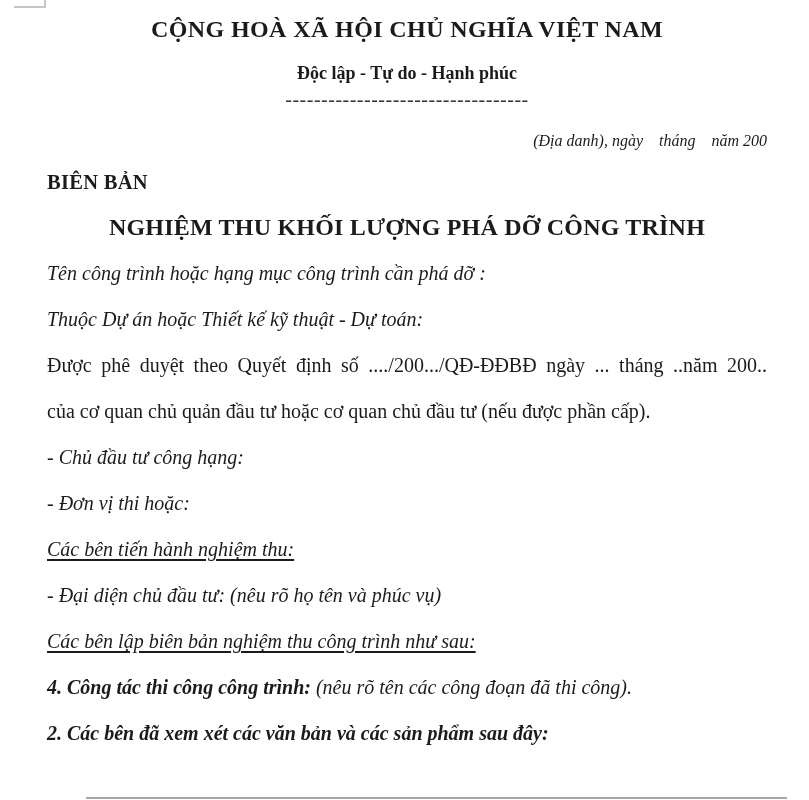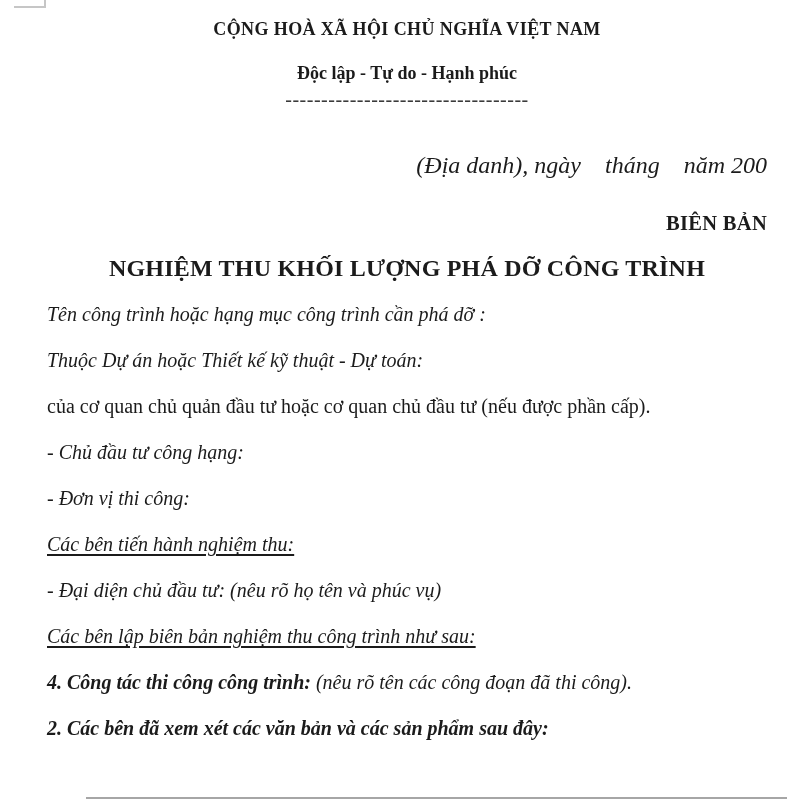--- a/index.html
+++ b/index.html
@@ -38,52 +38,52 @@
     background: #a6a6a6;
   }
   .doc {
     position: absolute;
     top: 0; left: 0; right: 0; bottom: 0;
     padding: 12px 42px 0 47px;
   }
   .national-title {
     text-align: center;
     font-weight: bold;
-    font-size: 18px;
+    font-size: 24px;
     line-height: 34px;
     letter-spacing: 0.4px;
   }
   .motto {
     text-align: center;
     font-weight: bold;
     font-size: 18px;
     line-height: 30px;
     margin-top: 12px;
   }
   .separator {
     text-align: center;
     font-size: 20px;
     line-height: 22px;
     letter-spacing: 0.5px;
     color: #3a3a3a;
   }
   .date-line {
     text-align: right;
     font-style: italic;
-    font-size: 24px;
+    font-size: 16px;
     line-height: 30px;
-    margin-top: 40px;
+    margin-top: 16px;
     white-space: pre-wrap;
   }
   .doc-title {
-    text-align: right;
+    text-align: left;
     font-weight: bold;
     font-size: 20.5px;
     line-height: 30px;
-    margin-top: 28px;
+    margin-top: 11px;
     letter-spacing: 0.3px;
   }
   .doc-subtitle {
     text-align: center;
     font-weight: bold;
     font-size: 24px;
     line-height: 32px;
     margin-top: 14px;
     letter-spacing: 0.2px;
   }
@@ -114,25 +114,26 @@
     <div class="date-line">(Địa danh), ngày    tháng    năm 200</div>
 
     <div class="doc-title">BIÊN BẢN</div>
     <div class="doc-subtitle">NGHIỆM THU KHỐI LƯỢNG PHÁ DỠ CÔNG TRÌNH</div>
 
     <div class="body-text">
       <p class="para">Tên công trình hoặc hạng mục công trình cần phá dỡ :</p>
       <p class="para">Thuộc Dự án hoặc Thiết kế kỹ thuật - Dự toán:</p>
 
       <div class="para-group">
+        <span class="line justify-line">Được phê duyệt theo Quyết định số ..../200.../QĐ-ĐĐBĐ ngày ... tháng ..năm 200..</span>
         <span class="line">của cơ quan chủ quản đầu tư hoặc cơ quan chủ đầu tư (nếu được phần cấp).</span>
       </div>
 
       <p class="para">- Chủ đầu tư công hạng:</p>
-      <p class="para">- Đơn vị thi công:</p>
+      <p class="para">- Đơn vị thi hoặc:</p>
 
       <p class="para underlined">Các bên tiến hành nghiệm thu:</p>
 
       <p class="para">- Đại diện chủ đầu tư: (nêu rõ họ tên và phúc vụ)</p>
 
       <p class="para underlined">Các bên lập biên bản nghiệm thu công trình như sau:</p>
 
       <p class="para"><span class="bold">4. Công tác thi công công trình:</span><span> (nêu rõ tên các công đoạn đã thi công).</span></p>
 
       <p class="para bold">2. Các bên đã xem xét các văn bản và các sản phẩm sau đây:</p>

